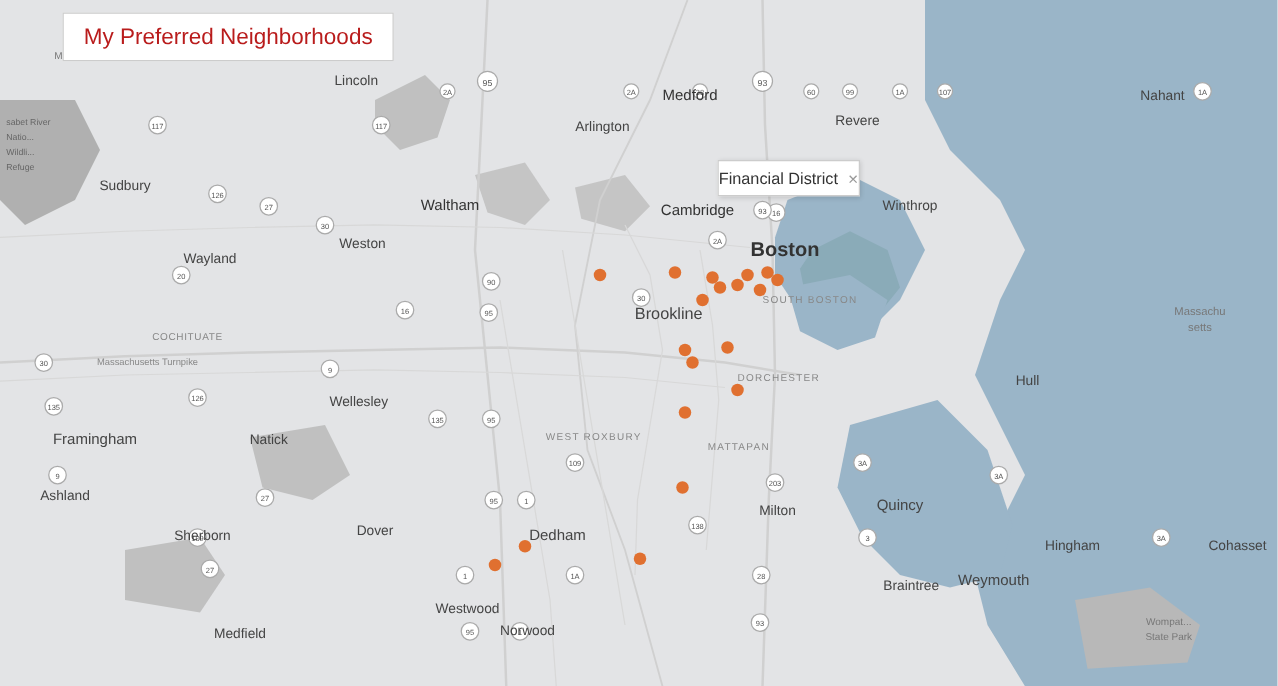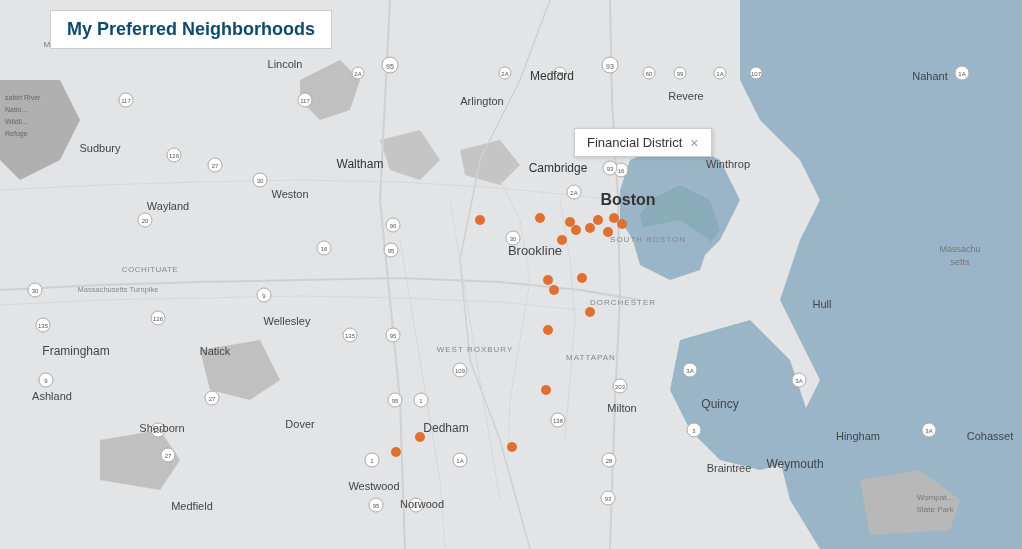--- a/index.html
+++ b/index.html
@@ -26,32 +26,32 @@
       top: 10px;
       left: 50px;
       background: white;
       border: 1px solid #ccc;
       padding: 8px 16px;
       z-index: 10;
     }
 
     #title-text {
       font-size: 18px;
-      color: #0c4a6e;
-      font-weight: 700;
+      color: #b91c1c;
+      font-weight: 400;
     }
 
     
     #tooltip {
       position: absolute;
       top: 128px;
       left: 574px;
       background: white;
       border: 1px solid #ccc;
-      padding: 6px 12px;
+      padding: 6px 0;
       z-index: 10;
       display: flex;
       align-items: center;
       gap: 8px;
       font-size: 13px;
       color: #333;
       box-shadow: 1px 1px 4px rgba(0,0,0,0.15);
     }
 
     #tooltip-close {

